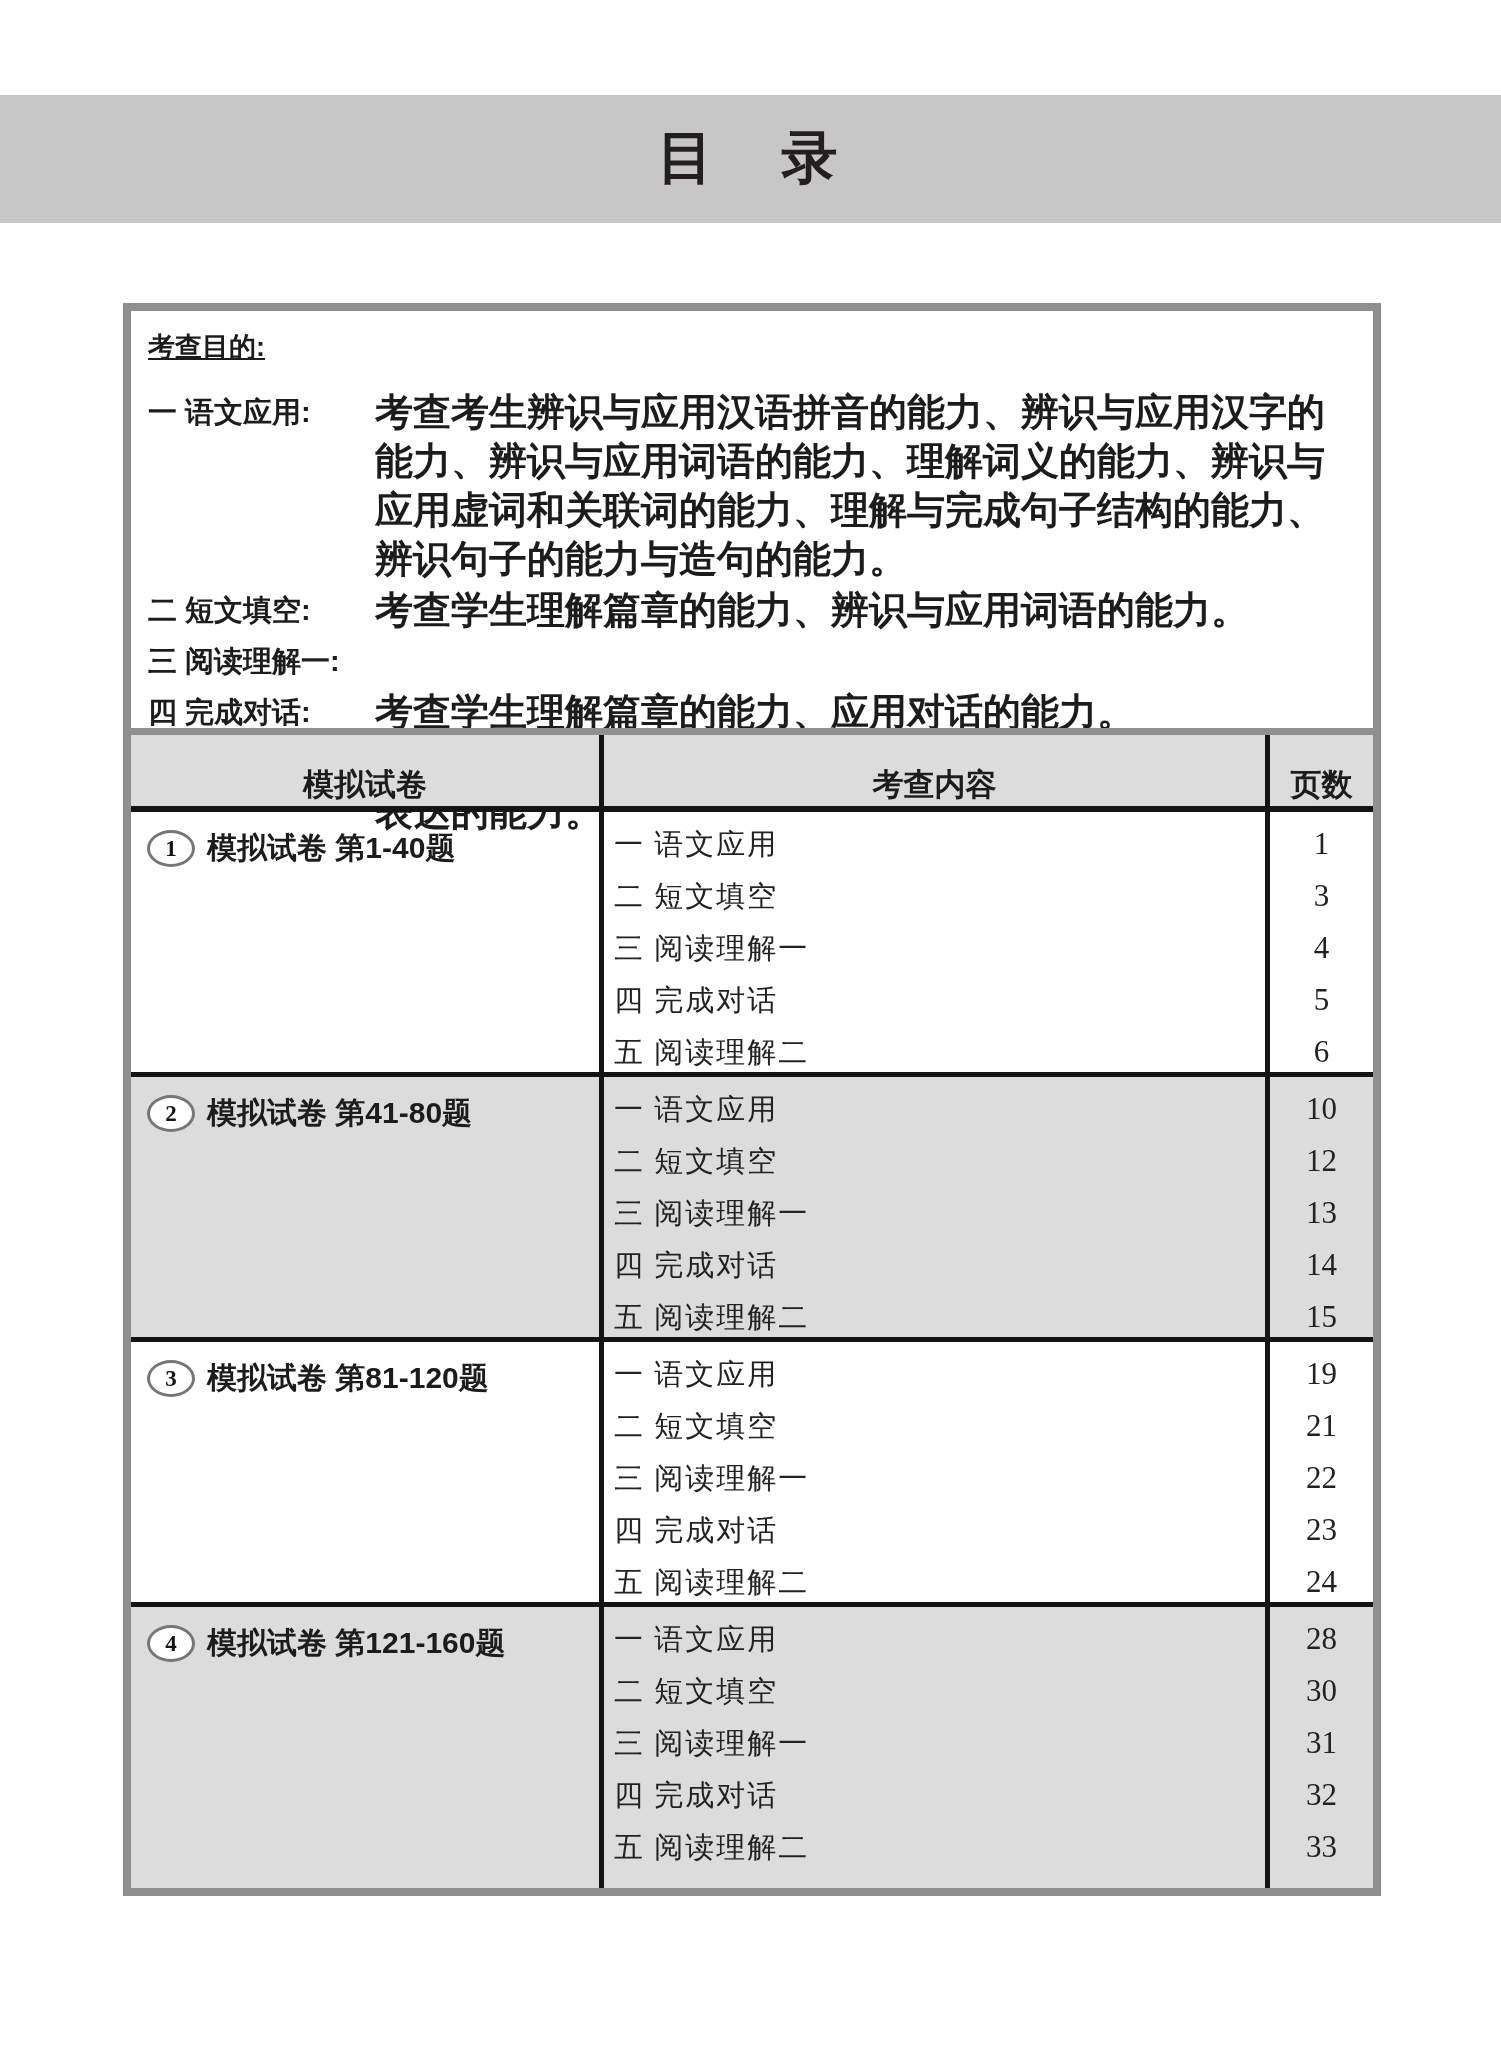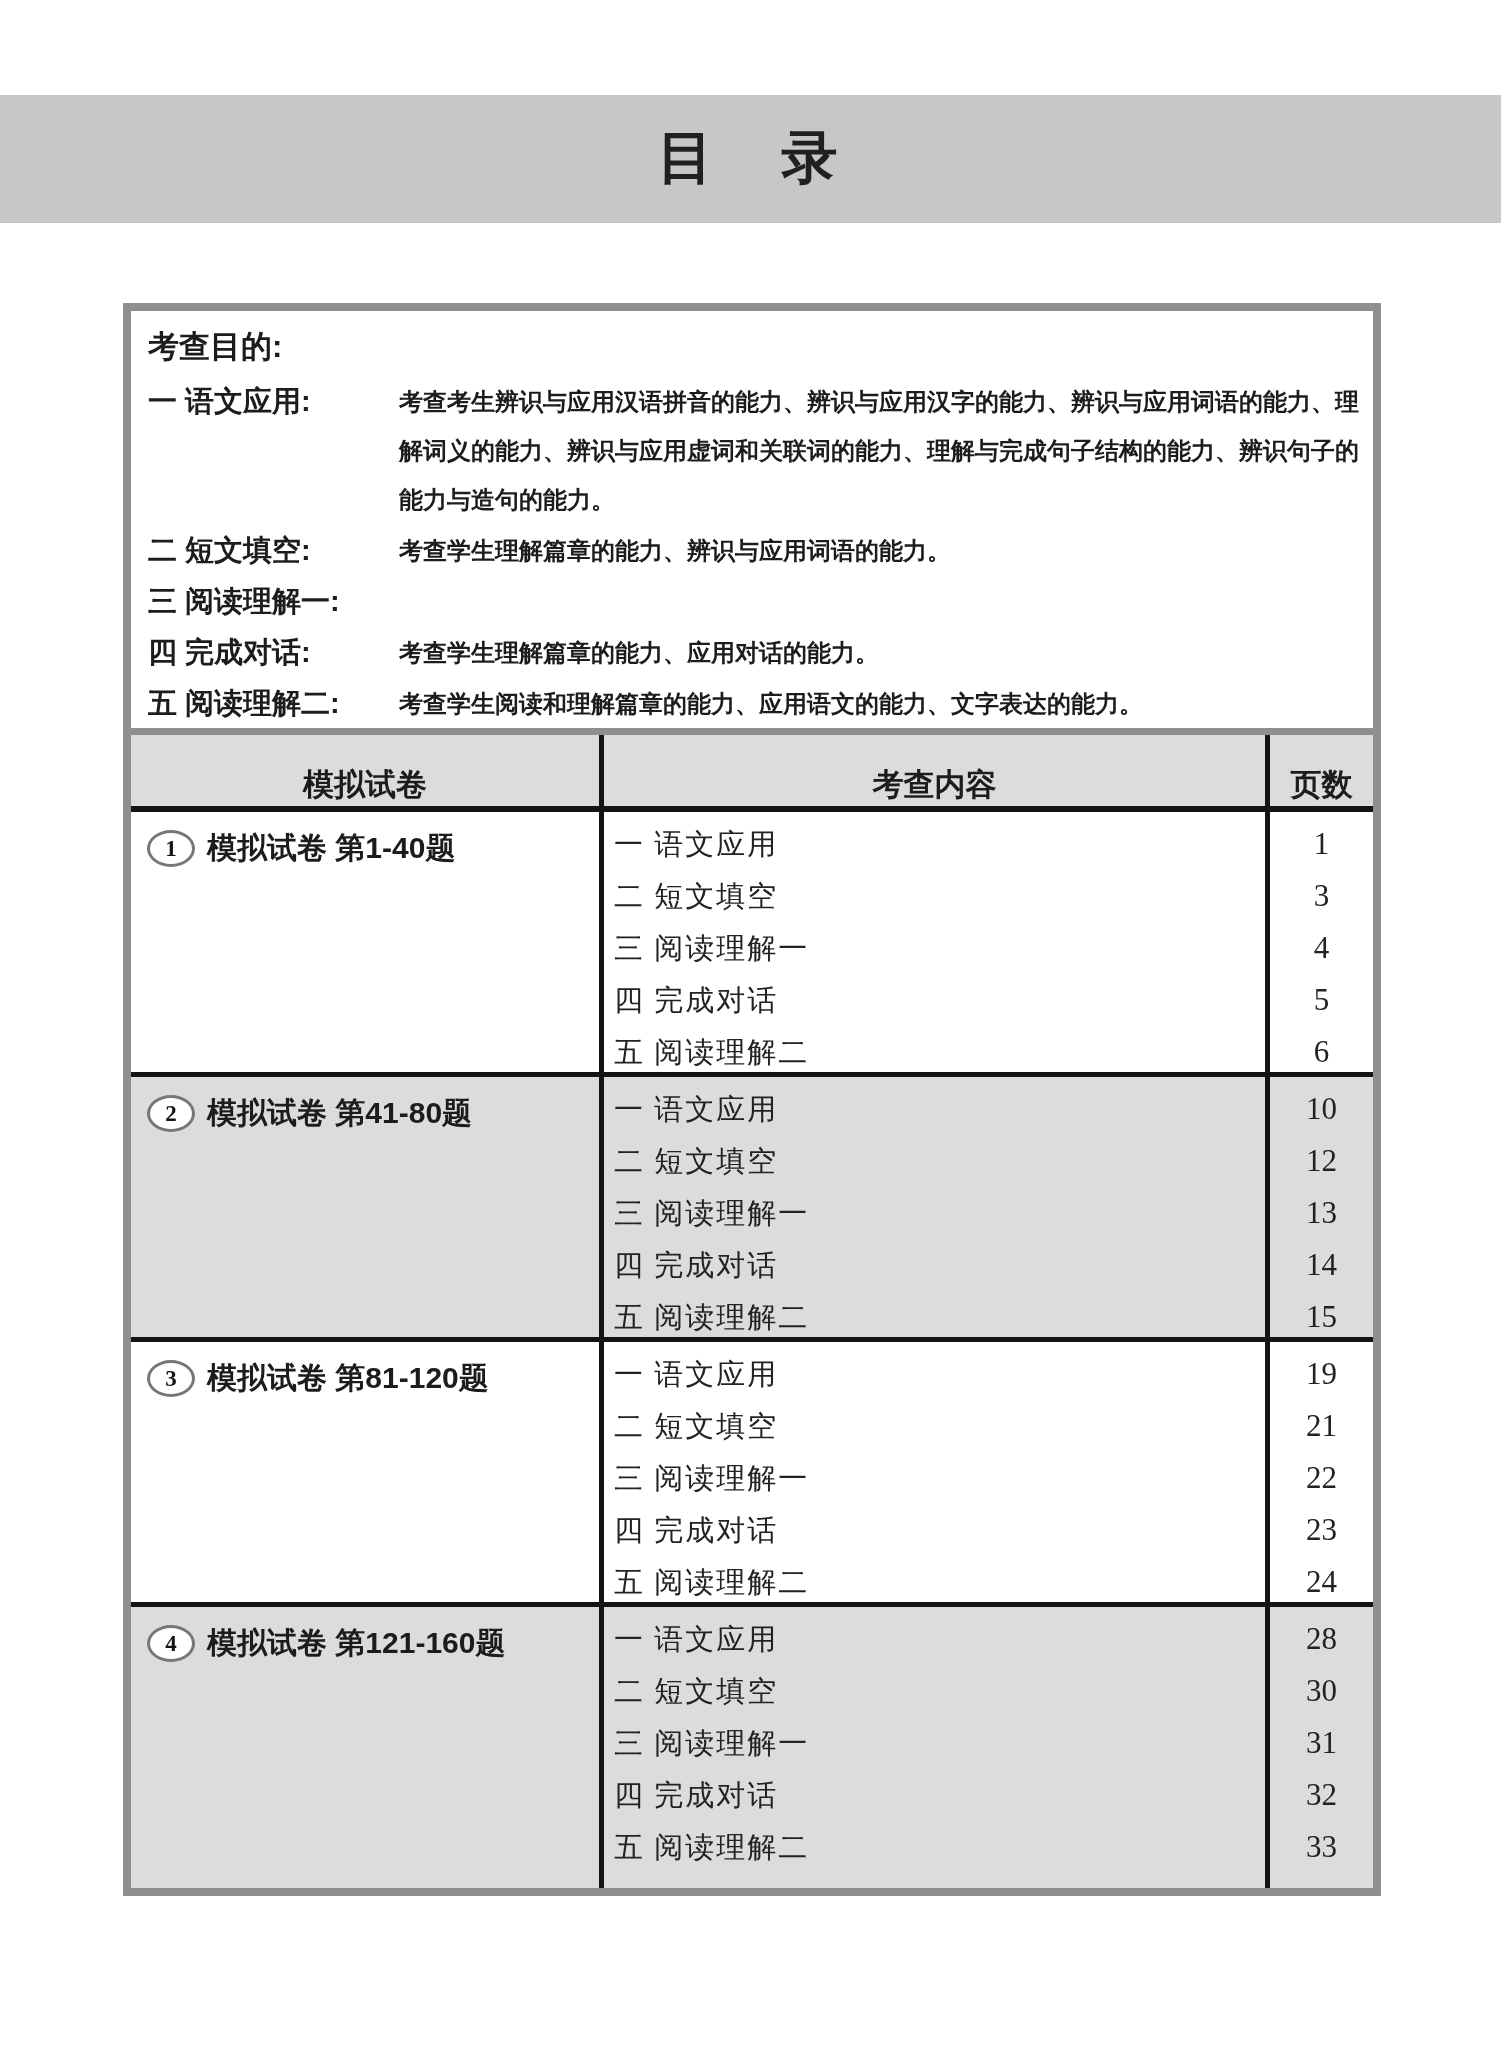--- a/index.html
+++ b/index.html
@@ -42,40 +42,40 @@
     flex-direction: column;
   }
 
   
   .purpose {
     height: 417px;
     padding: 14px 12px 0 17px;
     font-weight: 700;
   }
   .purpose-heading {
-    font-size: 31px;
+    font-size: 27px;
     line-height: 44px;
-    margin-bottom: 8px;
+    margin-bottom: 19px;
+    text-decoration: underline;
   }
   .purpose-row {
     display: flex;
     align-items: flex-start;
     margin-bottom: 2px;
   }
   .purpose-term {
     flex: 0 0 227px;
     font-size: 29px;
     line-height: 49px;
     white-space: nowrap;
   }
   .purpose-desc {
     flex: 1;
-    font-size: 24px;
+    font-size: 38px;
     line-height: 49px;
-    margin-left: 24px;
   }
 
   
   .toc-table {
     flex: 1;
     border-top: 7px solid #8f8f8f;
     display: flex;
     flex-direction: column;
   }
   .toc-header {

